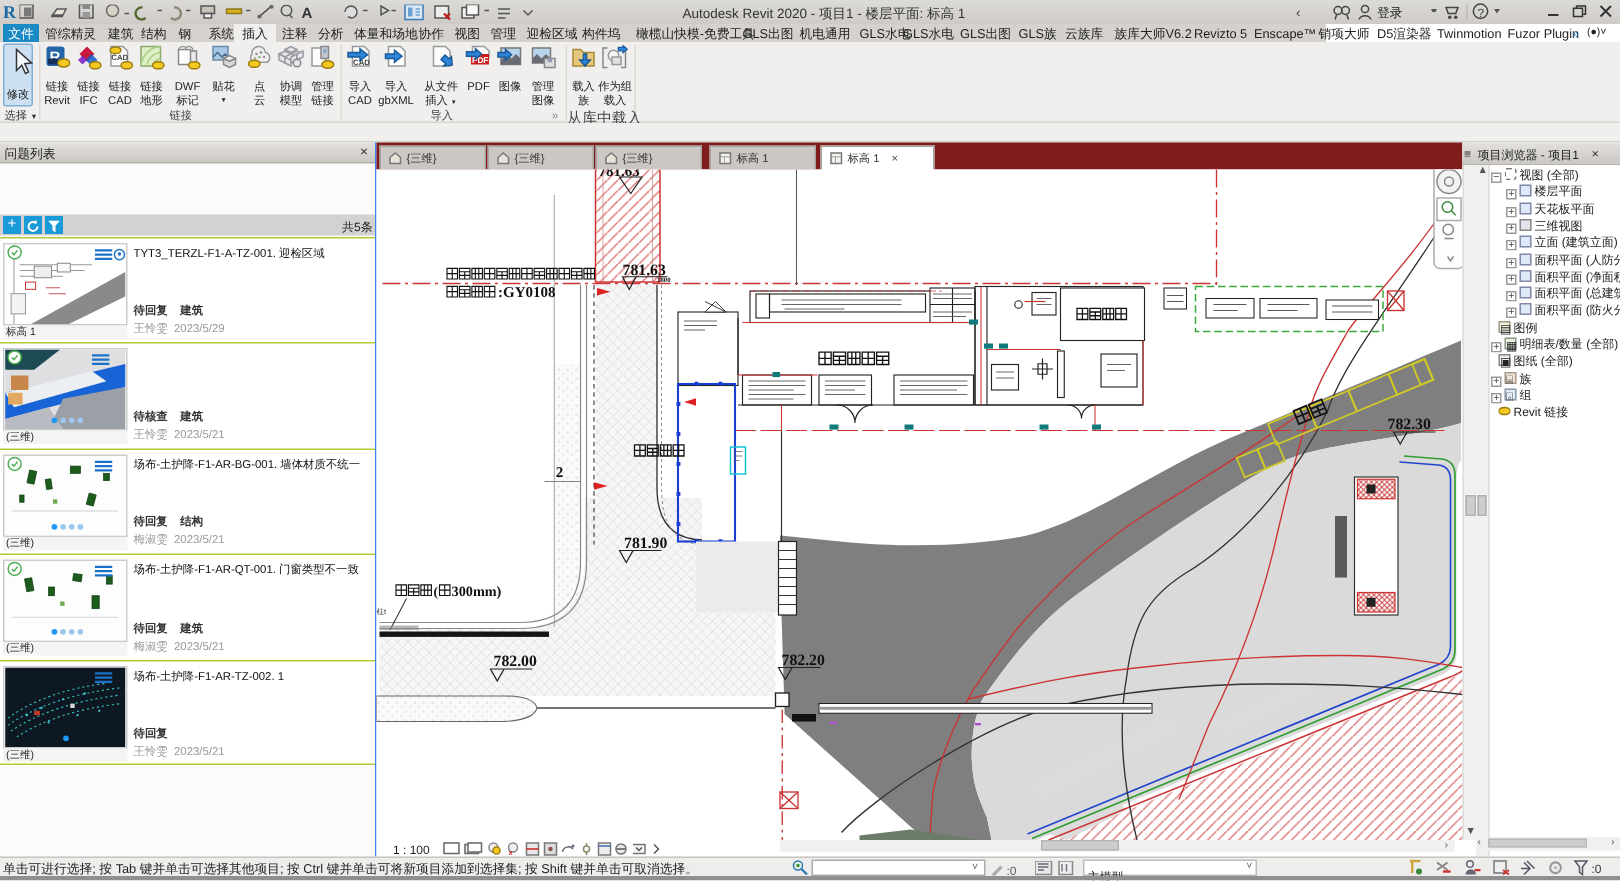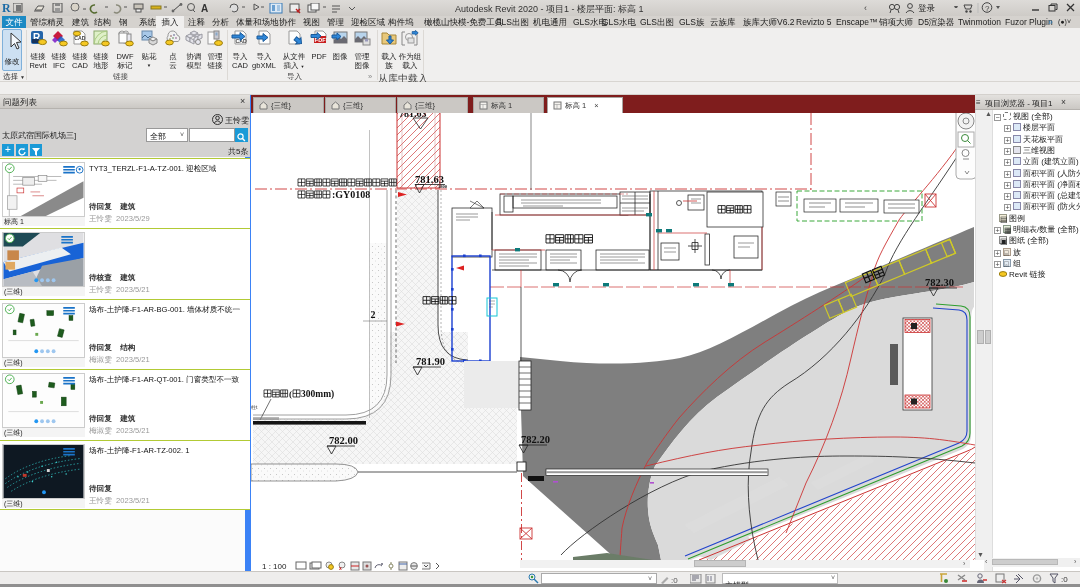--- a/index.html
+++ b/index.html
@@ -1,22 +1,22 @@
 <!DOCTYPE html>
 <html><head><meta charset="utf-8"><style>
 *{margin:0;padding:0;box-sizing:border-box}
 html,body{width:1080px;height:587px;overflow:hidden}
 body{font-family:"Liberation Sans",sans-serif;position:relative;background:#fff}
 .abs{position:absolute}
 #titlebar{left:0;top:0;width:1080px;height:16px;background:linear-gradient(#dddbd8,#cecbc7)}
-#tabrow{left:0;top:16px;width:1080px;height:12px;background:#d5d2ce}
+#tabrow{left:0;top:16px;width:884px;height:12px;background:#d5d2ce}
 .rtab{position:absolute;top:0;height:12px;font-size:8.5px;color:#222;line-height:12px;white-space:nowrap}
 #ribbon{left:0;top:28px;width:1080px;height:54px;background:#f0efee;border-bottom:1px solid #d8d5d1}
 #optbar{left:0;top:82px;width:1080px;height:13px;background:#f0efee;border-bottom:1px solid #d4d1cd}
-#leftpanel{left:0;top:95px;width:251px;height:476px;background:#fbfbfb;border-right:6px solid #3b82f6}
+#leftpanel{left:0;top:95px;width:251px;height:476px;background:#fbfbfb;border-right:1px solid #3b82f6}
 #viewtabs{left:251px;top:95px;width:724px;height:18px;background:#7f1d1d}
 #canvas{left:251px;top:113px;width:724px;height:447px;background:#fff}
 #vscroll{left:975px;top:95px;width:9px;height:465px;background:#f0f0f0;border-left:1px solid #dcdcdc}
 #rightpanel{left:984px;top:95px;width:96px;height:476px;background:#fff}
 #statusbar{left:0;top:571px;width:1080px;height:13px;background:#eeedec;border-top:1px solid #c9c6c2}
 #botstrip{left:0;top:584px;width:1080px;height:3px;background:#8f8f8f}
 .ico{position:absolute}
 .t{position:absolute;white-space:nowrap}
 </style></head><body>
 <div class="abs" id="titlebar">
@@ -245,38 +245,20 @@
         <rect x="7" y="8" width="6" height="5" fill="#e2e2e2" stroke="#999"></rect>
         <path d="M10 2 h4 v-1.5 l3.5 3 -3.5 3 v-1.5 h-4 z" fill="#2e86d8" stroke="#1a5a9a" transform="scale(.8) translate(4 0)"></path>
       </svg><div>作为组</div><div>载入</div></div>
 </div>
 <div class="abs" id="optbar"></div>
 <div class="abs" id="leftpanel">
 <div class="abs" style="left:0;top:0;width:250px;height:14px;background:linear-gradient(#e3e1de,#cbc8c4);border-bottom:1px solid #b5b2ae">
 <div class="t" style="left:3px;top:2px;font-size:8.5px;color:#222">问题列表</div>
 <div class="t" style="left:240px;top:1px;font-size:9px;color:#333">×</div>
 </div>
-<div class="abs" style="left:0;top:14px;width:250px;height:48px;background:#d3d2d1">
-<svg class="ico" style="left:212px;top:5px" width="11" height="11" viewBox="0 0 11 11">
-        <circle cx="5.5" cy="5.5" r="5" fill="none" stroke="#333"></circle>
-        <circle cx="5.5" cy="4" r="1.8" fill="none" stroke="#333"></circle>
-        <path d="M2.5 9 a3.2 3.2 0 0 1 6 0" fill="none" stroke="#333"></path>
-      </svg>
-<div class="t" style="left:225px;top:6px;font-size:8px;color:#222">王怜雯</div>
-<div class="t" style="left:2px;top:21px;font-size:8px;color:#222">太原武宿国际机场三]</div>
-<div class="abs" style="position:absolute;left:146px;top:19px;width:42px;height:14px;background:#fff;border:1px solid #999">
-        <div class="t" style="left:3px;top:2px;font-size:8px;color:#222">全部</div>
-        <div class="t" style="left:33px;top:2px;font-size:7px;color:#555">˅</div>
-      </div>
-<div class="abs" style="position:absolute;left:189px;top:19px;width:46px;height:14px;background:#fff;border:1px solid #999"></div>
-<div class="abs" style="position:absolute;left:235px;top:19px;width:13px;height:14px;background:#1a9ad7"><svg width="9" height="9" viewBox="0 0 9 9" style="margin:2px 0 0 2px">
-          <circle cx="3.5" cy="3.5" r="2.6" fill="none" stroke="#fff" stroke-width="1.2"></circle>
-          <path d="M5.5 5.5 l2.4 2.4" stroke="#fff" stroke-width="1.4"></path>
-        </svg></div>
-</div>
 <div class="abs" style="left:0;top:48px;width:250px;height:14px;background:#d3d2d1">
 <div class="abs" style="left:2px;top:1px;width:12px;height:12px;background:#1a9ad7;color:#fff;font-size:10px;line-height:11px;text-align:center">+</div>
 <div class="abs" style="left:16px;top:1px;width:12px;height:12px;background:#1a9ad7"><svg width="10" height="10" viewBox="0 0 10 10" style="margin:1px">
           <path d="M8 5 a3 3 0 1 1 -1 -2.3" fill="none" stroke="#fff" stroke-width="1.3"></path>
           <path d="M7.2 0.5 l0.5 2.3 -2.3 0.4 z" fill="#fff"></path>
         </svg></div>
 <div class="abs" style="left:30px;top:1px;width:12px;height:12px;background:#1a9ad7"><svg width="8" height="8" viewBox="0 0 8 8" style="margin:2px">
           <path d="M0 0 h8 l-3 3.5 v4.5 l-2 -1.5 v-3 z" fill="#fff"></path>
         </svg></div>
 <div class="t" style="left:228px;top:3px;font-size:8px;color:#222">共5条</div>
@@ -746,20 +728,21 @@
 <path d="M127 2 h8 v6 h-8" fill="#f4f4f4" stroke="#777"></path>
       <path d="M129 4 l2 2 2 -2" fill="none" stroke="#555"></path>
 <path d="M141 2 l3 3 -3 3" fill="none" stroke="#555"></path>
 </svg>
 </div>
 <div class="abs" style="left:520px;top:560px;width:450px;height:8px;background:#f1f1f1">
 <div class="abs" style="left:174px;top:0px;width:52px;height:7px;background:#cdcdcd;border:1px solid #b5b5b5"></div>
 <div class="t" style="left:443px;top:0px;font-size:7px;color:#555">›</div>
 </div>
 <div class="abs" id="statusbar">
+<div class="t" style="left:2px;top:2px;font-size:8.5px;color:#222">单击可进行选择; 按 Tab 键并单击可选择其他项目; 按 Ctrl 键并单击可将新项目添加到选择集; 按 Shift 键并单击可取消选择。</div>
 <svg class="ico" style="left:528px;top:1px" width="11" height="11" viewBox="0 0 11 11">
       <circle cx="4" cy="4" r="3" fill="none" stroke="#2a7ab0"></circle>
       <path d="M6 6 l4 4" stroke="#2a7ab0" stroke-width="1.5"></path>
       <circle cx="4" cy="4" r="1.2" fill="#3a9a3a"></circle>
     </svg>
 <div class="abs" style="left:541px;top:1px;width:116px;height:11px;background:#fff;border:1px solid #aaa"></div>
 <div class="t" style="left:648px;top:3px;font-size:7px;color:#666">˅</div>
 <svg class="ico" style="left:660px;top:3px" width="24" height="9" viewBox="0 0 24 9">
       <path d="M1 8 L7 2 l1.5 1.5 L3 9 Z" fill="#aaa"></path>
       <text x="11" y="8" font-size="8" fill="#555">:0</text>

